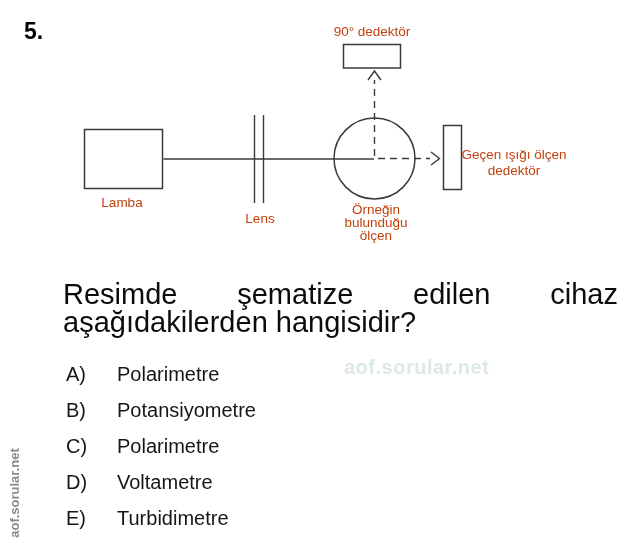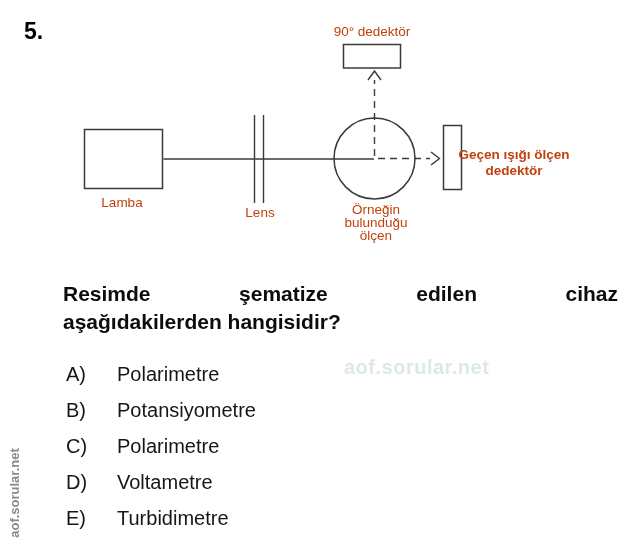--- a/index.html
+++ b/index.html
@@ -13,27 +13,27 @@
   }
   
   .diagram-svg{position:absolute;left:0;top:0;}
   .dlabel{
     position:absolute;color:#c2410c;font-size:13.5px;line-height:13.5px;
     text-align:center;white-space:nowrap;
   }
   .dlabel.multi{white-space:normal;line-height:13px;}
   .lbl-det90{left:372px;top:25px;transform:translateX(-50%);}
   .lbl-lamp{left:122px;top:196px;transform:translateX(-50%);}
-  .lbl-lens{left:260px;top:206px;transform:translateX(-50%);}
+  .lbl-lens{left:260px;top:212px;transform:translateX(-50%);}
   .lbl-cell{left:376px;top:203px;transform:translateX(-50%);width:84px;}
-  .lbl-trans{left:514px;top:147px;transform:translateX(-50%);line-height:16px;font-weight:bold;}
+  .lbl-trans{left:514px;top:147px;transform:translateX(-50%);line-height:16px;}
   
   .q-text{
     position:absolute;left:63px;top:280px;width:555px;
-    font-size:21px;font-weight:bold;color:#0c0c0c;line-height:28px;
+    font-size:29px;font-weight:normal;color:#0c0c0c;line-height:28px;
   }
   .q-line1{text-align:justify;text-align-last:justify;}
   
   .option{
     position:absolute;left:66px;display:flex;
     font-size:20px;color:#161616;line-height:25px;
   }
   .option .letter{width:51px;flex:0 0 51px;}
   .opt-a{top:362px;} .opt-b{top:398px;} .opt-c{top:434px;}
   .opt-d{top:470px;} .opt-e{top:506px;}

